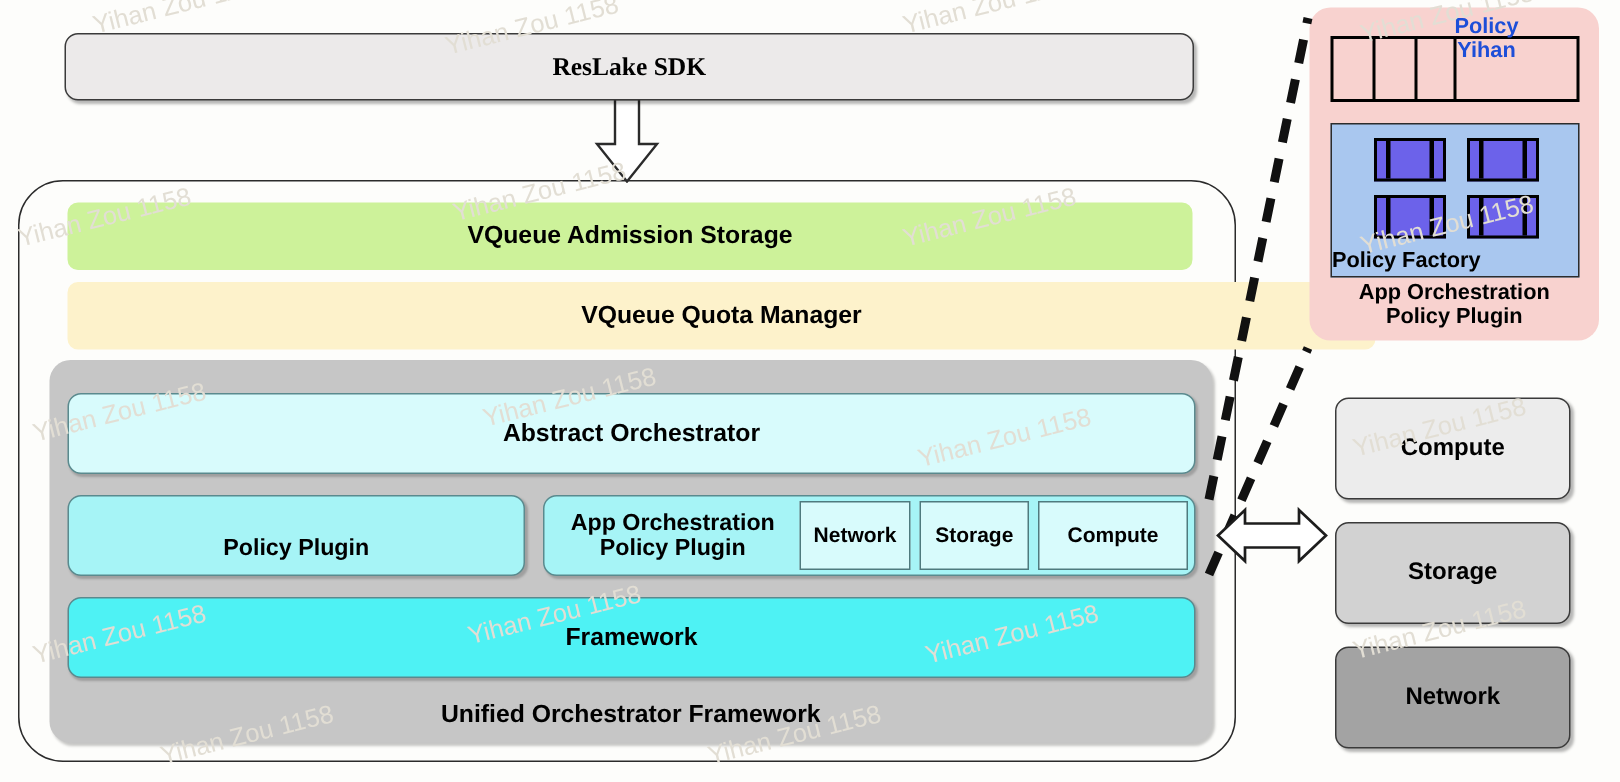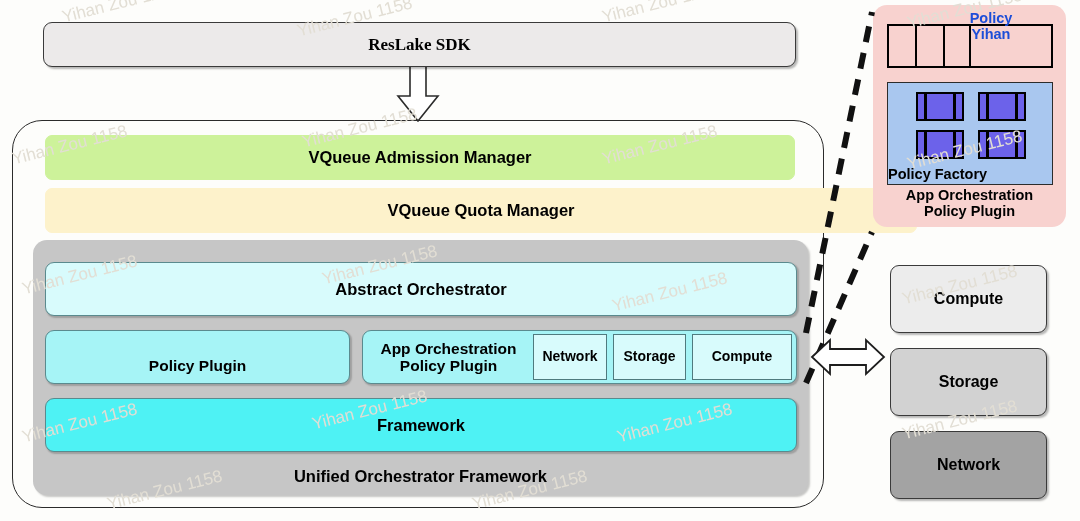--- a/index.html
+++ b/index.html
@@ -221,21 +221,21 @@
   <div class="wm" style="left:470px;top:495px;">Yihan Zou 1158</div>
 
   <div class="box sdk">ResLake SDK</div>
 
   <svg class="downarrow" viewBox="0 0 52 56">
     <polygon points="18,0 34,0 34,30 46,30 26,55 6,30 18,30" fill="#ffffff" stroke="#2b2b2b" stroke-width="1.6"></polygon>
   </svg>
 
   <div class="outer-frame"></div>
 
-  <div class="box admission">VQueue Admission Manager</div>
+  <div class="box admission">VQueue Admission Storage</div>
   <div class="box quota">VQueue Quota Manager</div>
 
   <div class="uof"></div>
   <div class="box abstract">Abstract Orchestrator</div>
 
   <div class="box uof-label">Unified Orchestrator Framework</div>
 
   <div class="box vq-plugin">
     <span>
       <br>

